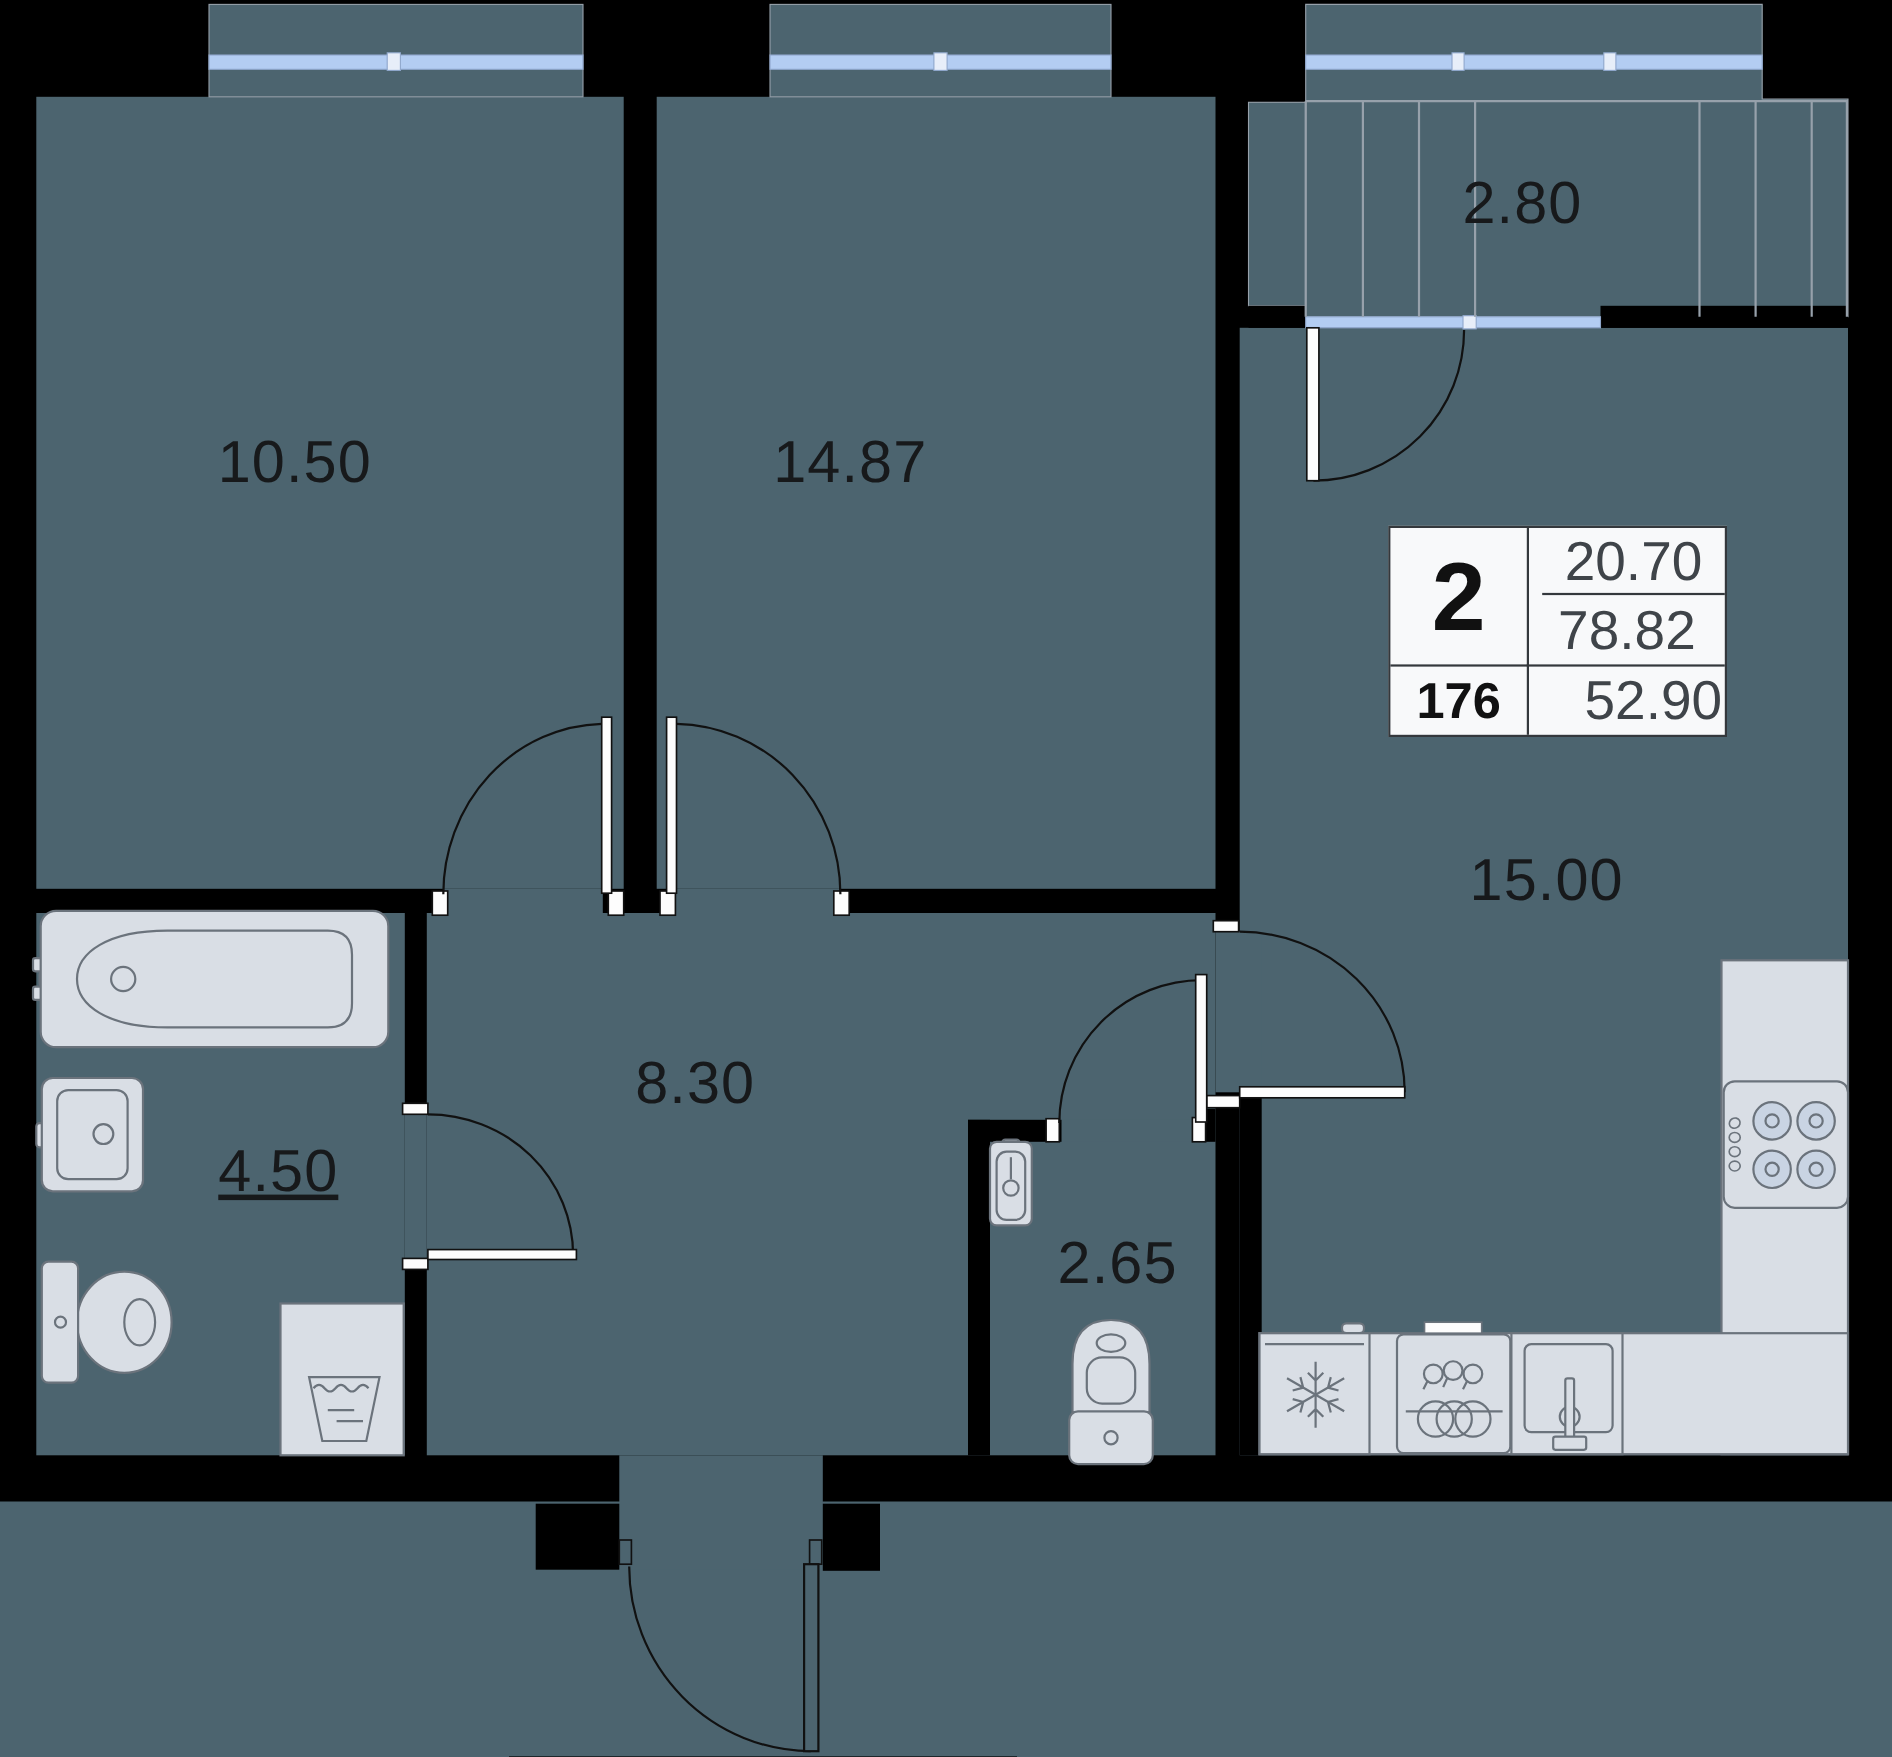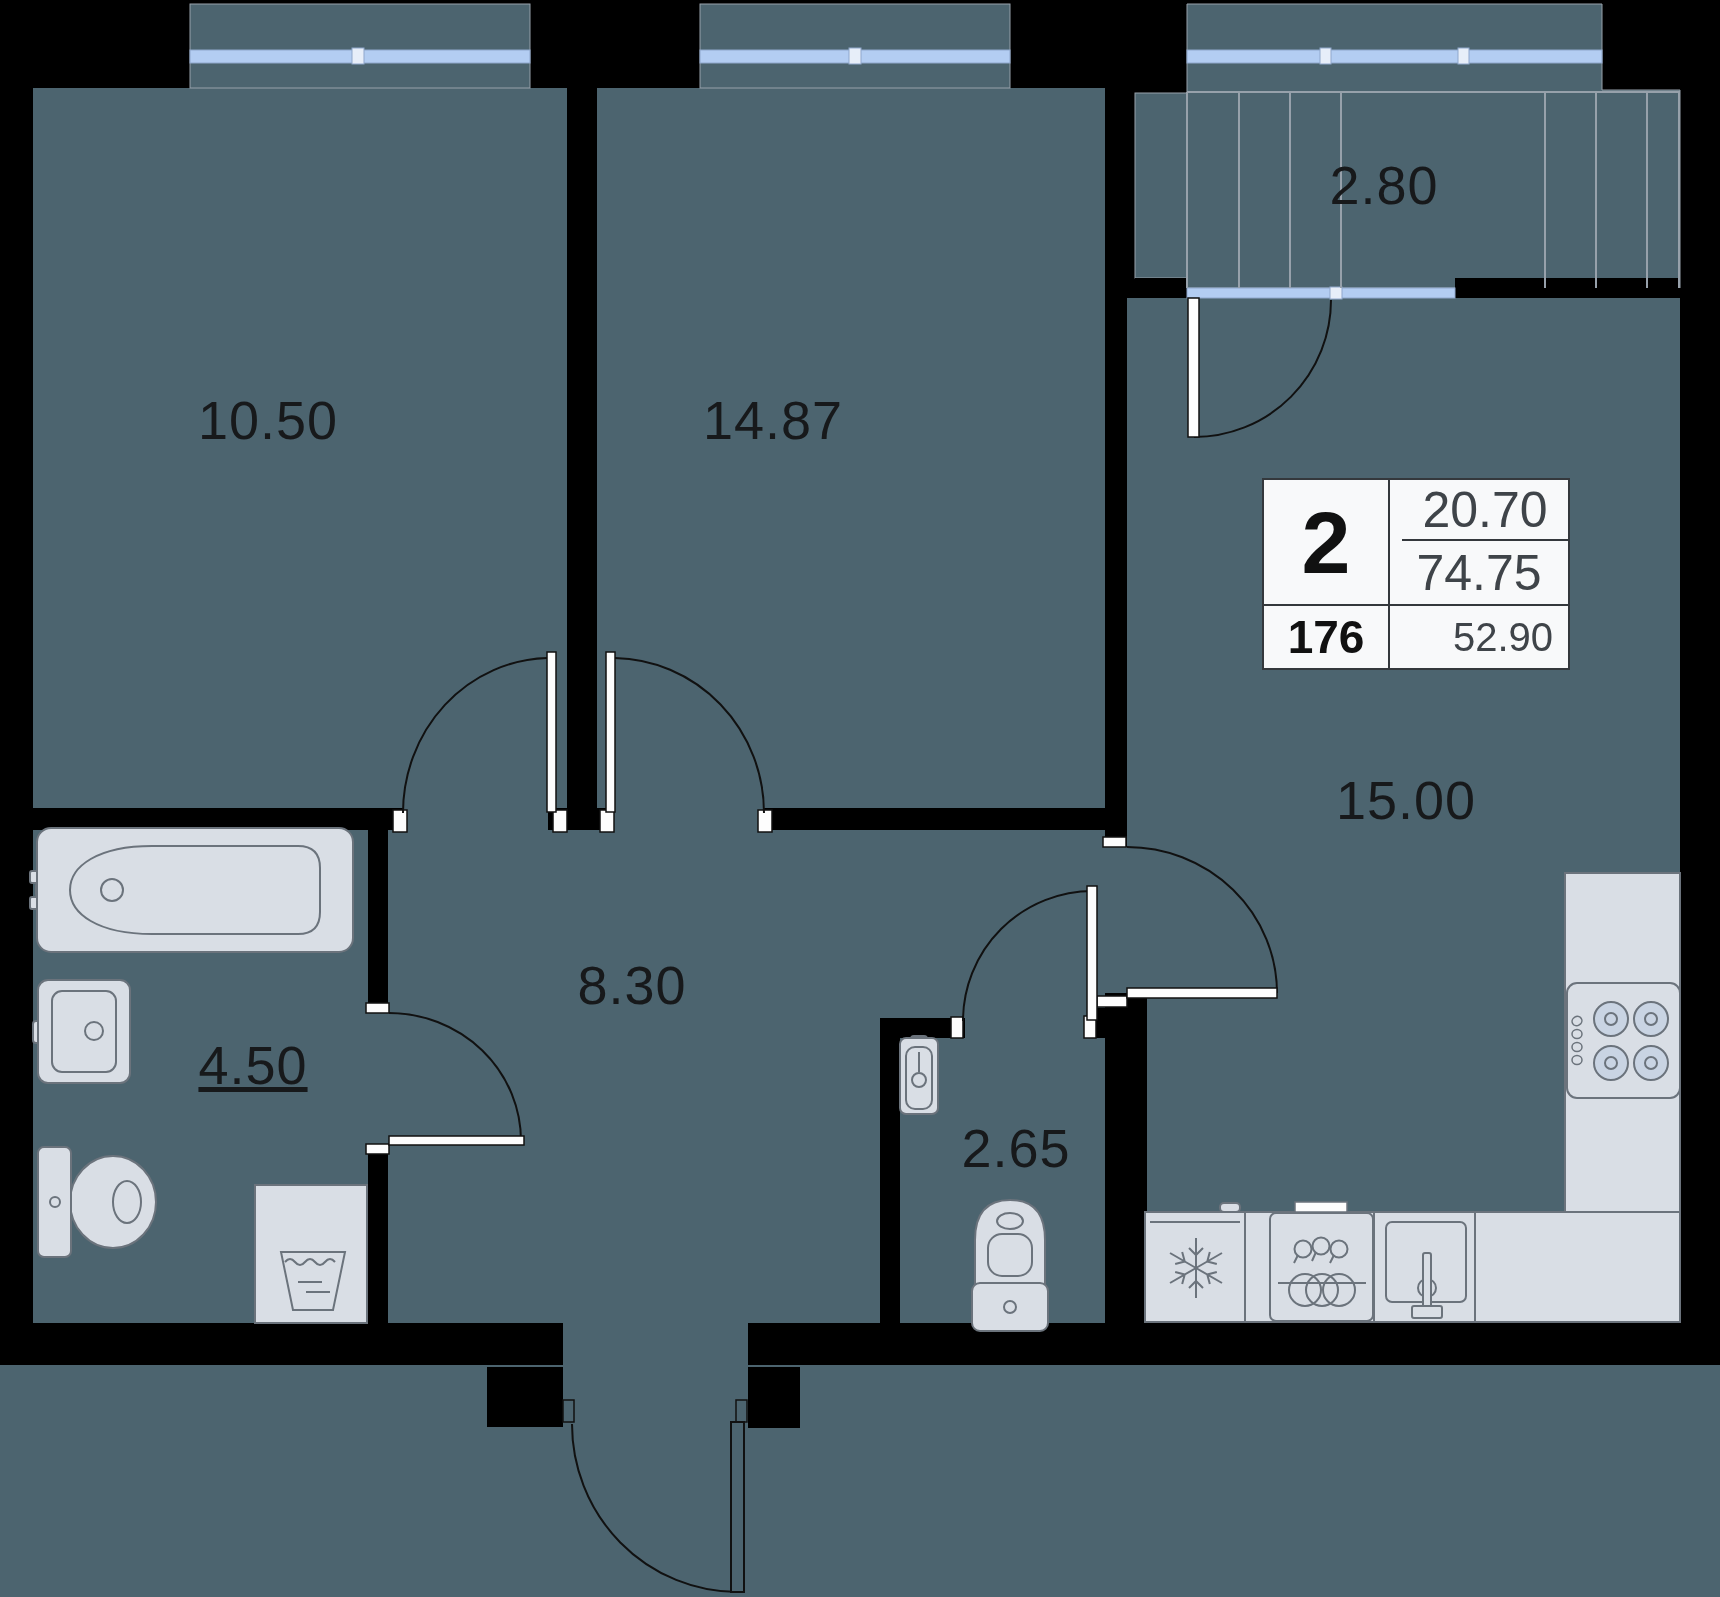--- a/index.html
+++ b/index.html
@@ -17,21 +17,21 @@
               background:var(--table-bg);border:2px solid var(--table-border);
               box-sizing:border-box;display:grid;grid-template-columns:126px 1fr;
               grid-template-rows:61px 65px 1fr;}
   .info-table .cell{display:flex;align-items:center;justify-content:center;box-sizing:border-box;}
   .cell-rooms{grid-row:1 / span 2;border-right:2px solid var(--table-border);
               font-size:88px;font-weight:bold;color:var(--table-bold);}
   .cell-a1{grid-column:2;border-bottom:2px solid var(--table-border);font-size:50px;color:var(--table-text);margin-left:12px;}
   .cell-a2{grid-column:2;border-bottom:2px solid var(--table-border);font-size:50px;color:var(--table-text);}
   .cell-num{grid-column:1;grid-row:3;border-right:2px solid var(--table-border);border-top:2px solid var(--table-border);
             margin-top:-2px;font-size:46px;font-weight:bold;color:var(--table-bold);}
-  .cell-a3{grid-column:2;grid-row:3;font-size:40px;color:var(--table-text);padding-left:48px;}
+  .cell-a3{grid-column:2;grid-row:3;font-size:50px;color:var(--table-text);padding-left:48px;}
 </style>
 </head>
 <body>
 
 <div class="canvas">
 
 <svg class="plan-svg" width="1720" height="1597" viewBox="0 0 1720 1597">
 
   <g>
     <rect x="0" y="1365" width="1720" height="232" fill="var(--room)"></rect>
@@ -245,18 +245,18 @@
 <div class="room-label" style="left:773px;top:420px;">14.87</div>
 <div class="room-label" style="left:1384px;top:185px;">2.80</div>
 <div class="room-label" style="left:1406px;top:800px;">15.00</div>
 <div class="room-label" style="left:253px;top:1065px;text-decoration:underline;">4.50</div>
 <div class="room-label" style="left:632px;top:985px;">8.30</div>
 <div class="room-label" style="left:1016px;top:1148px;">2.65</div>
 
 <div class="info-table">
   <div class="cell cell-rooms">2</div>
   <div class="cell cell-a1">20.70</div>
-  <div class="cell cell-a2">74.75</div>
+  <div class="cell cell-a2">78.82</div>
   <div class="cell cell-num">176</div>
   <div class="cell cell-a3">52.90</div>
 </div>
 
 </div>
 
 </body></html>

